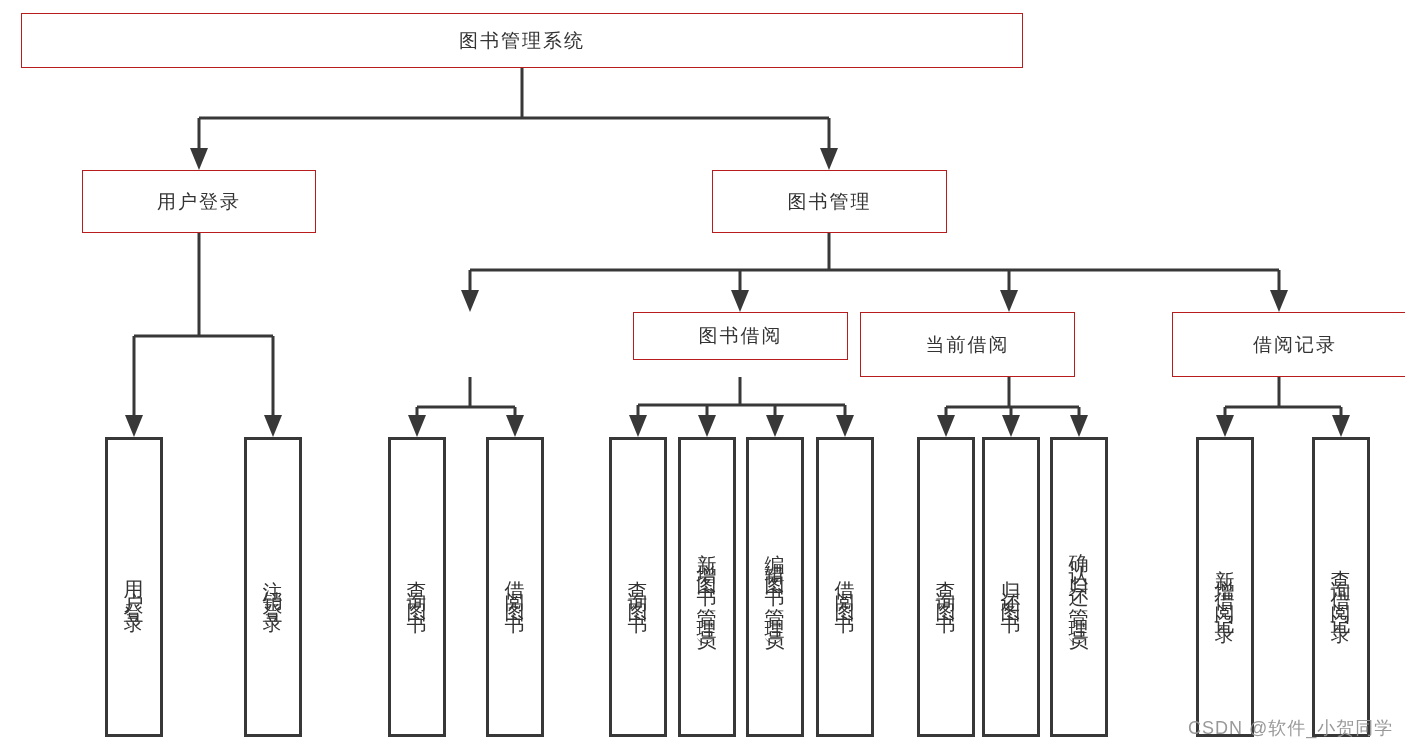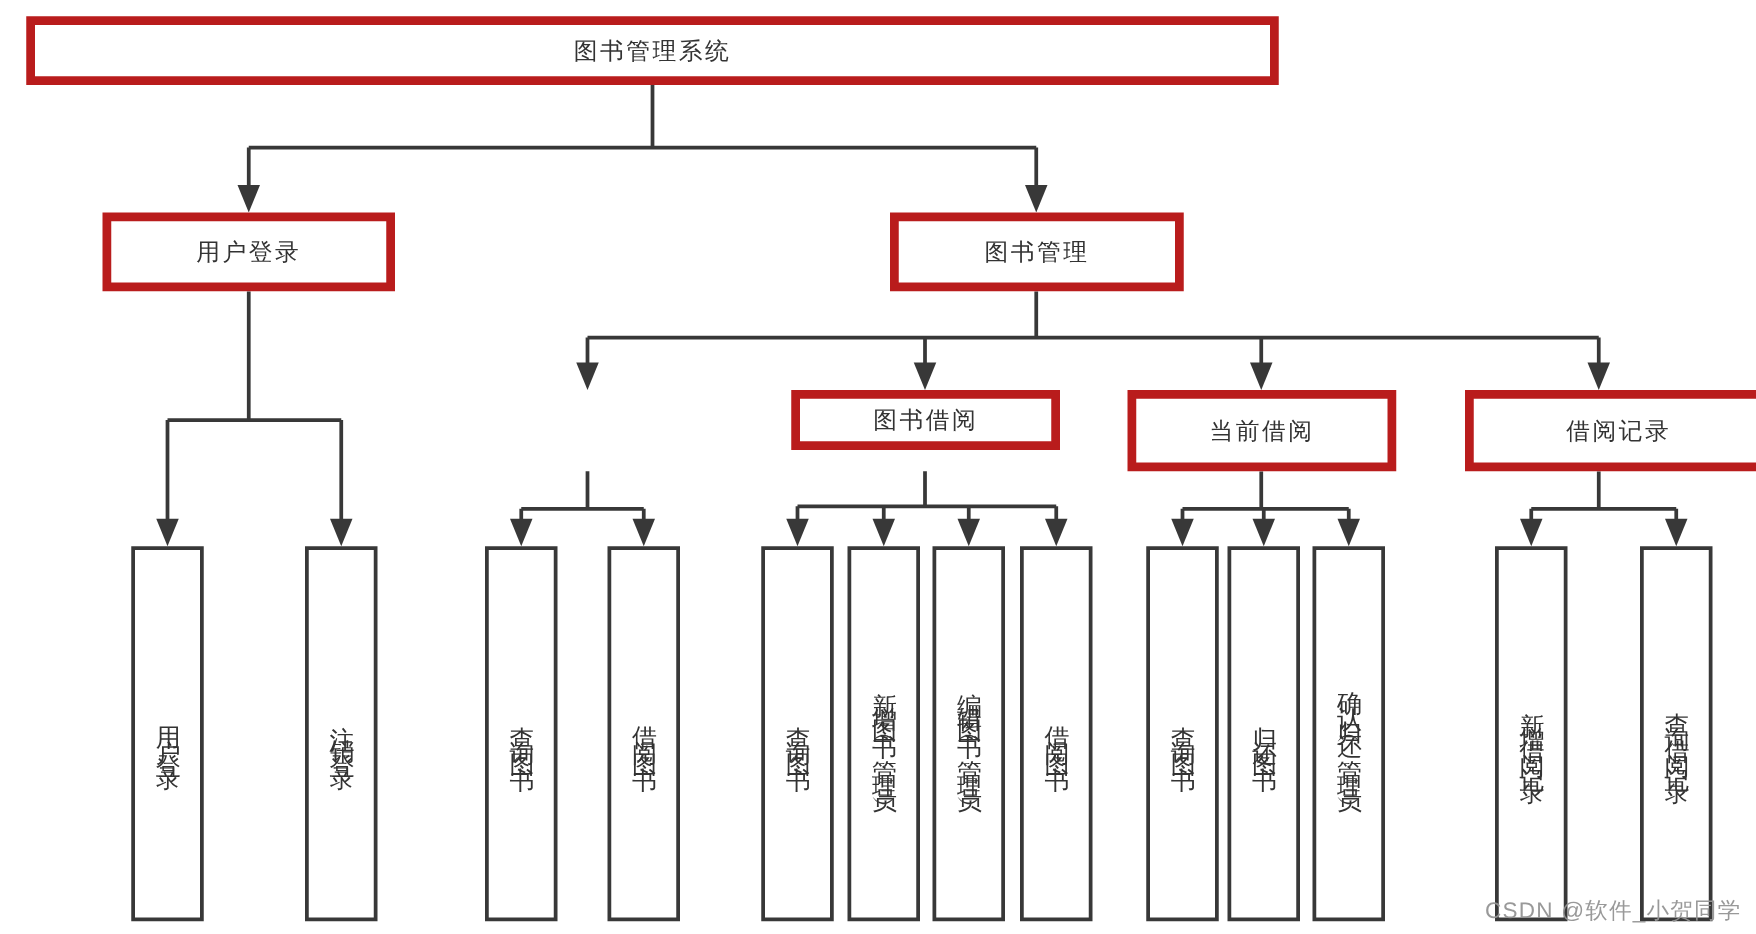--- a/index.html
+++ b/index.html
@@ -14,21 +14,21 @@
   #connectors {
     position: absolute;
     left: 0; top: 0;
     width: 1405px; height: 747px;
     pointer-events: none;
   }
   .box {
     position: absolute;
     box-sizing: border-box;
     background: #ffffff;
-    border: 7px solid #b91c1c;
+    border: 1px solid #b91c1c;
     display: flex;
     align-items: center;
     justify-content: center;
     color: #333333;
     font-size: 19px;
     letter-spacing: 2px;
     white-space: nowrap;
     z-index: 2;
   }
   .vbox {
@@ -90,21 +90,21 @@
       <path d="M 1216 415 L 1234 415 L 1225 437 Z" fill="#383838"></path>
       <path d="M 1332 415 L 1350 415 L 1341 437 Z" fill="#383838"></path>
     </svg>
 
   <div class="box" style="left:21px; top:13px; width:1002px; height:55px;">图书管理系统</div>
 
   <div class="box" style="left:82px; top:170px; width:234px; height:63px;">用户登录</div>
   <div class="box" style="left:712px; top:170px; width:235px; height:63px;">图书管理</div>
 
   <div class="box" style="left:633px; top:312px; width:215px; height:48px;">图书借阅</div>
-  <div class="box" style="left:902px; top:312px; width:215px; height:65px;">当前借阅</div>
+  <div class="box" style="left:860px; top:312px; width:215px; height:65px;">当前借阅</div>
   <div class="box" style="left:1172px; top:312px; width:246px; height:65px;">借阅记录</div>
 
   <div class="vbox" style="left:105px; top:437px; width:58px; height:300px;">用户登录</div>
   <div class="vbox" style="left:244px; top:437px; width:58px; height:300px;">注销登录</div>
 
   <div class="vbox" style="left:388px; top:437px; width:58px; height:300px;">查询图书</div>
   <div class="vbox" style="left:486px; top:437px; width:58px; height:300px;">借阅图书</div>
 
   <div class="vbox" style="left:609px; top:437px; width:58px; height:300px;">查询图书</div>
   <div class="vbox" style="left:678px; top:437px; width:58px; height:300px;">新增图书（管理员）</div>

